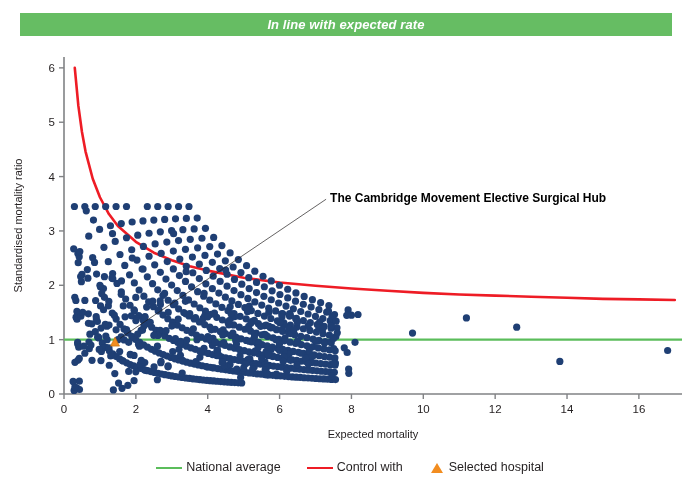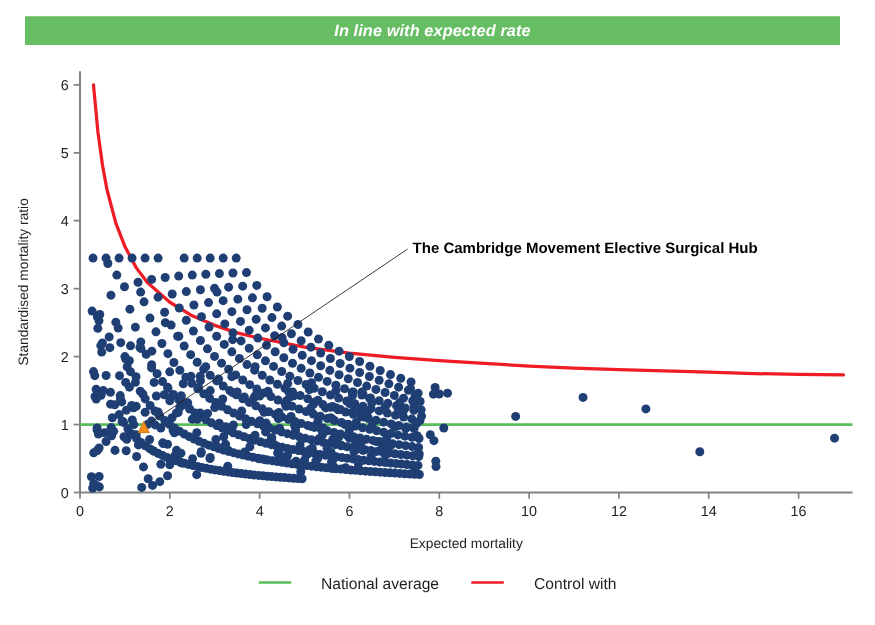--- a/index.html
+++ b/index.html
@@ -76,22 +76,22 @@
     top: 452px;
     width: 700px;
     height: 30px;
     display: flex;
     align-items: center;
     justify-content: center;
     gap: 26px;
   }
   .legend-item {
     display: flex;
-    align-items: flex-start;
-    gap: 24px;
+    align-items: flex-end;
+    gap: 4px;
     white-space: nowrap;
   }
   .legend-label {
     font-size: 12.5px;
     color: #231f20;
   }
   .legend-swatch {
     width: 26px;
     height: 12px;
     position: relative;
@@ -968,15 +968,19 @@
 
   <div class="legend" id="legend">
       <div class="legend-item">
         <span class="legend-swatch line" style="color: rgb(91, 189, 91);"></span>
         <span class="legend-label">National average</span>
       </div>
       <div class="legend-item">
         <span class="legend-swatch line" style="color: rgb(238, 28, 37);"></span>
         <span class="legend-label">Control with</span>
       </div>
+      <div class="legend-item">
+        <span class="legend-swatch tri" style="color: rgb(242, 141, 32);"></span>
+        <span class="legend-label">Selected hospital</span>
+      </div>
     </div>
 
 </div>
 
 </body></html>

